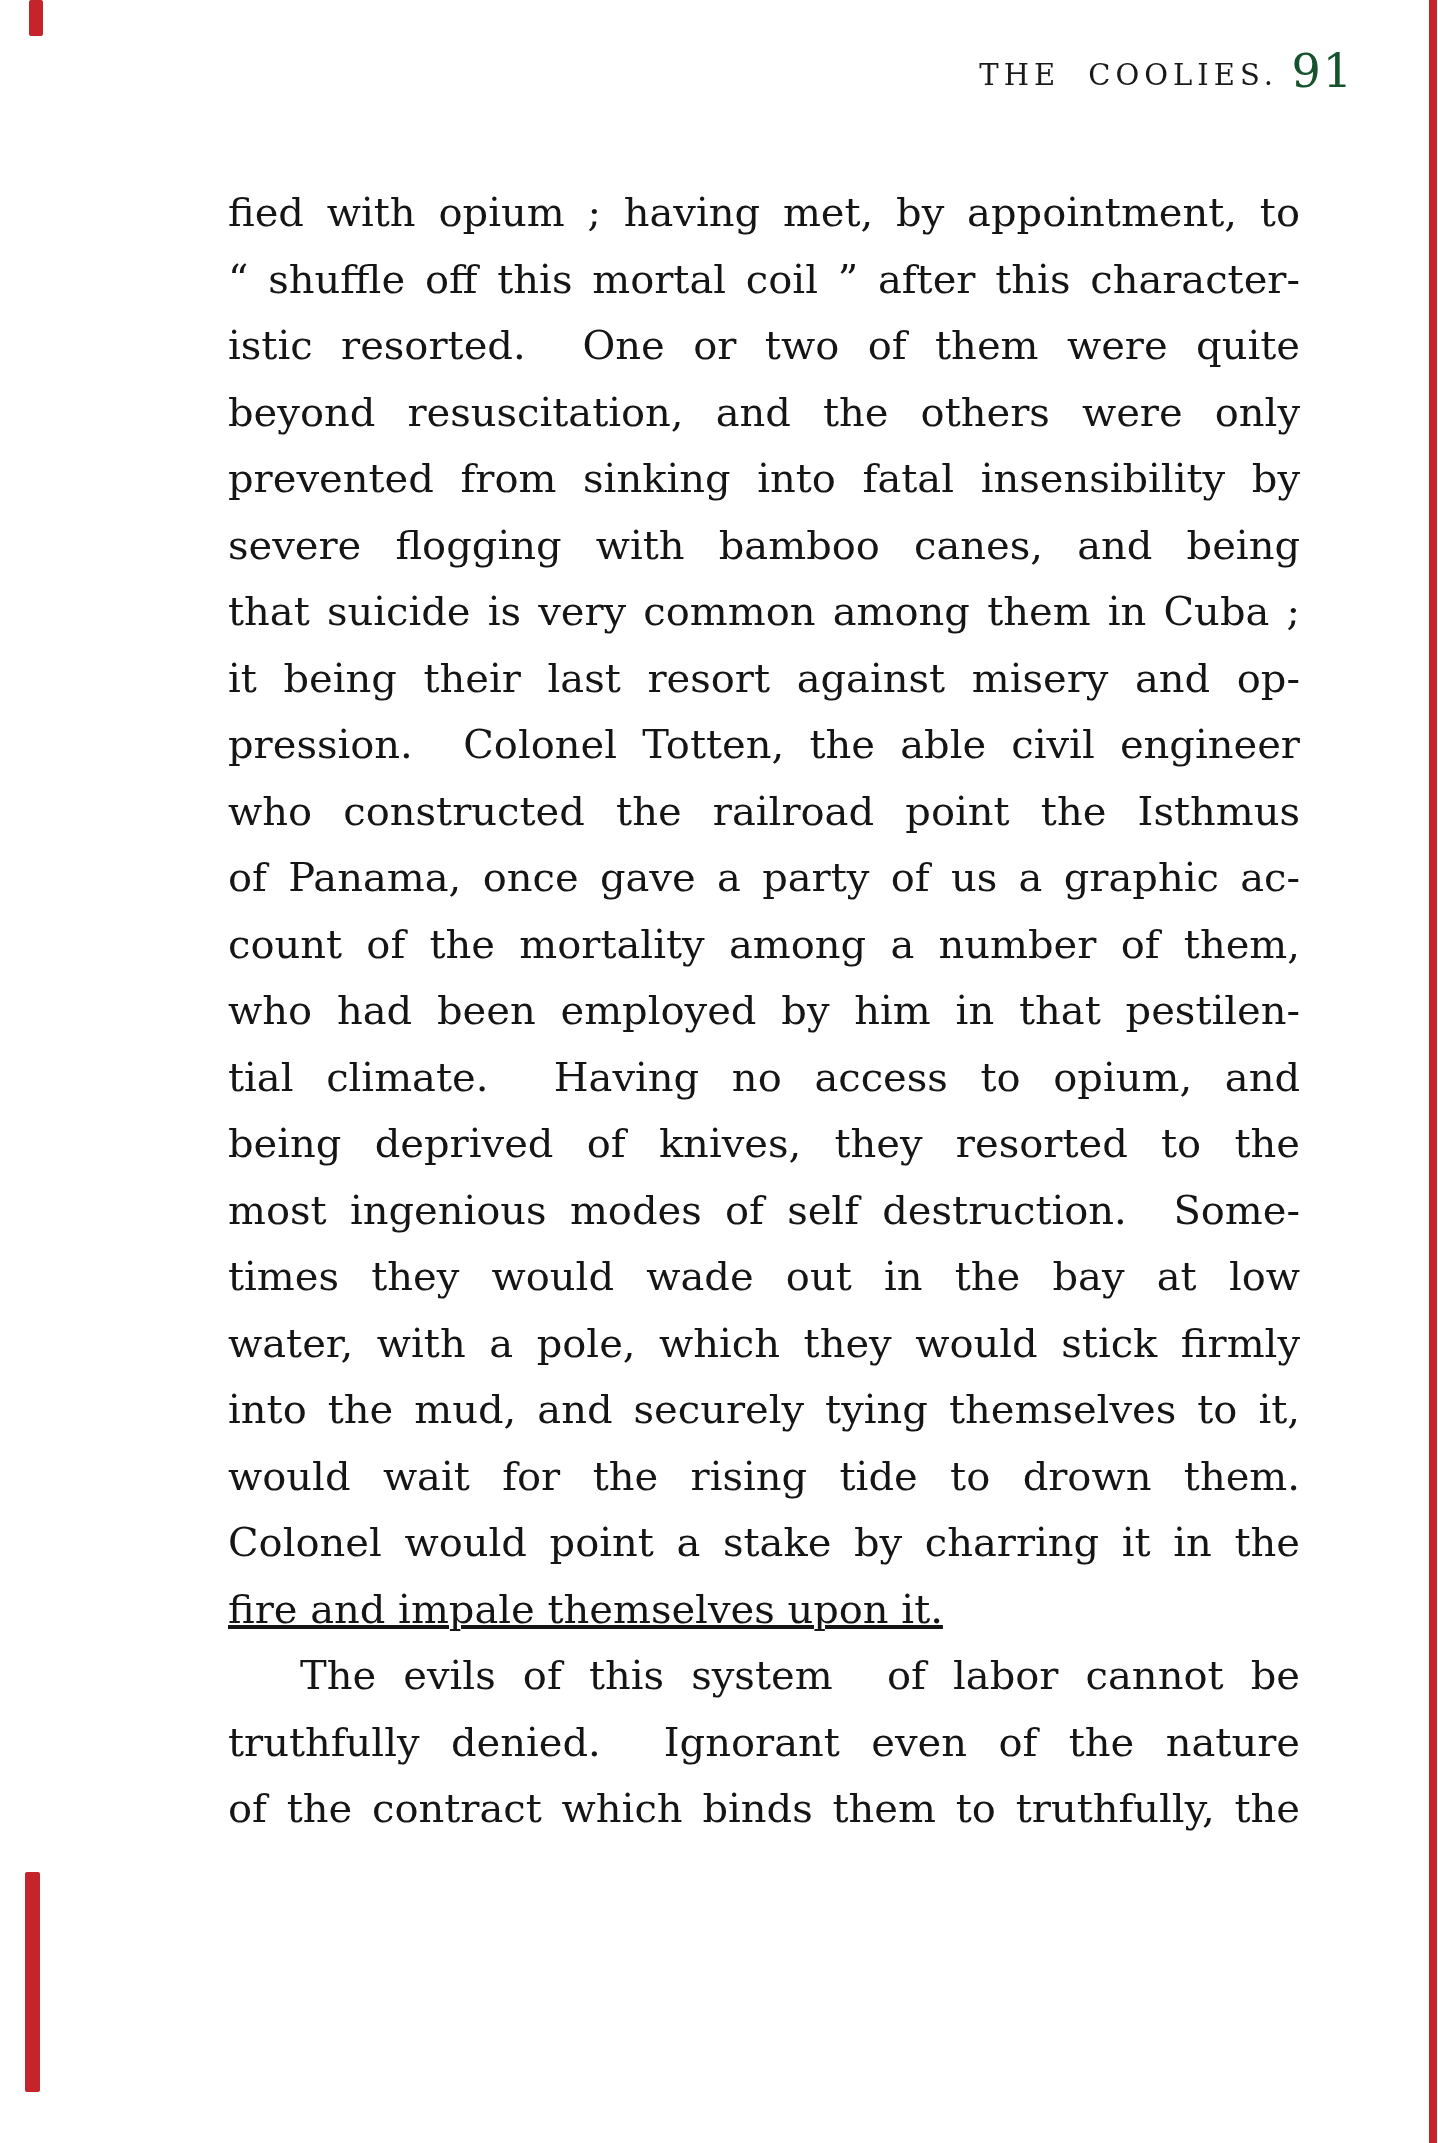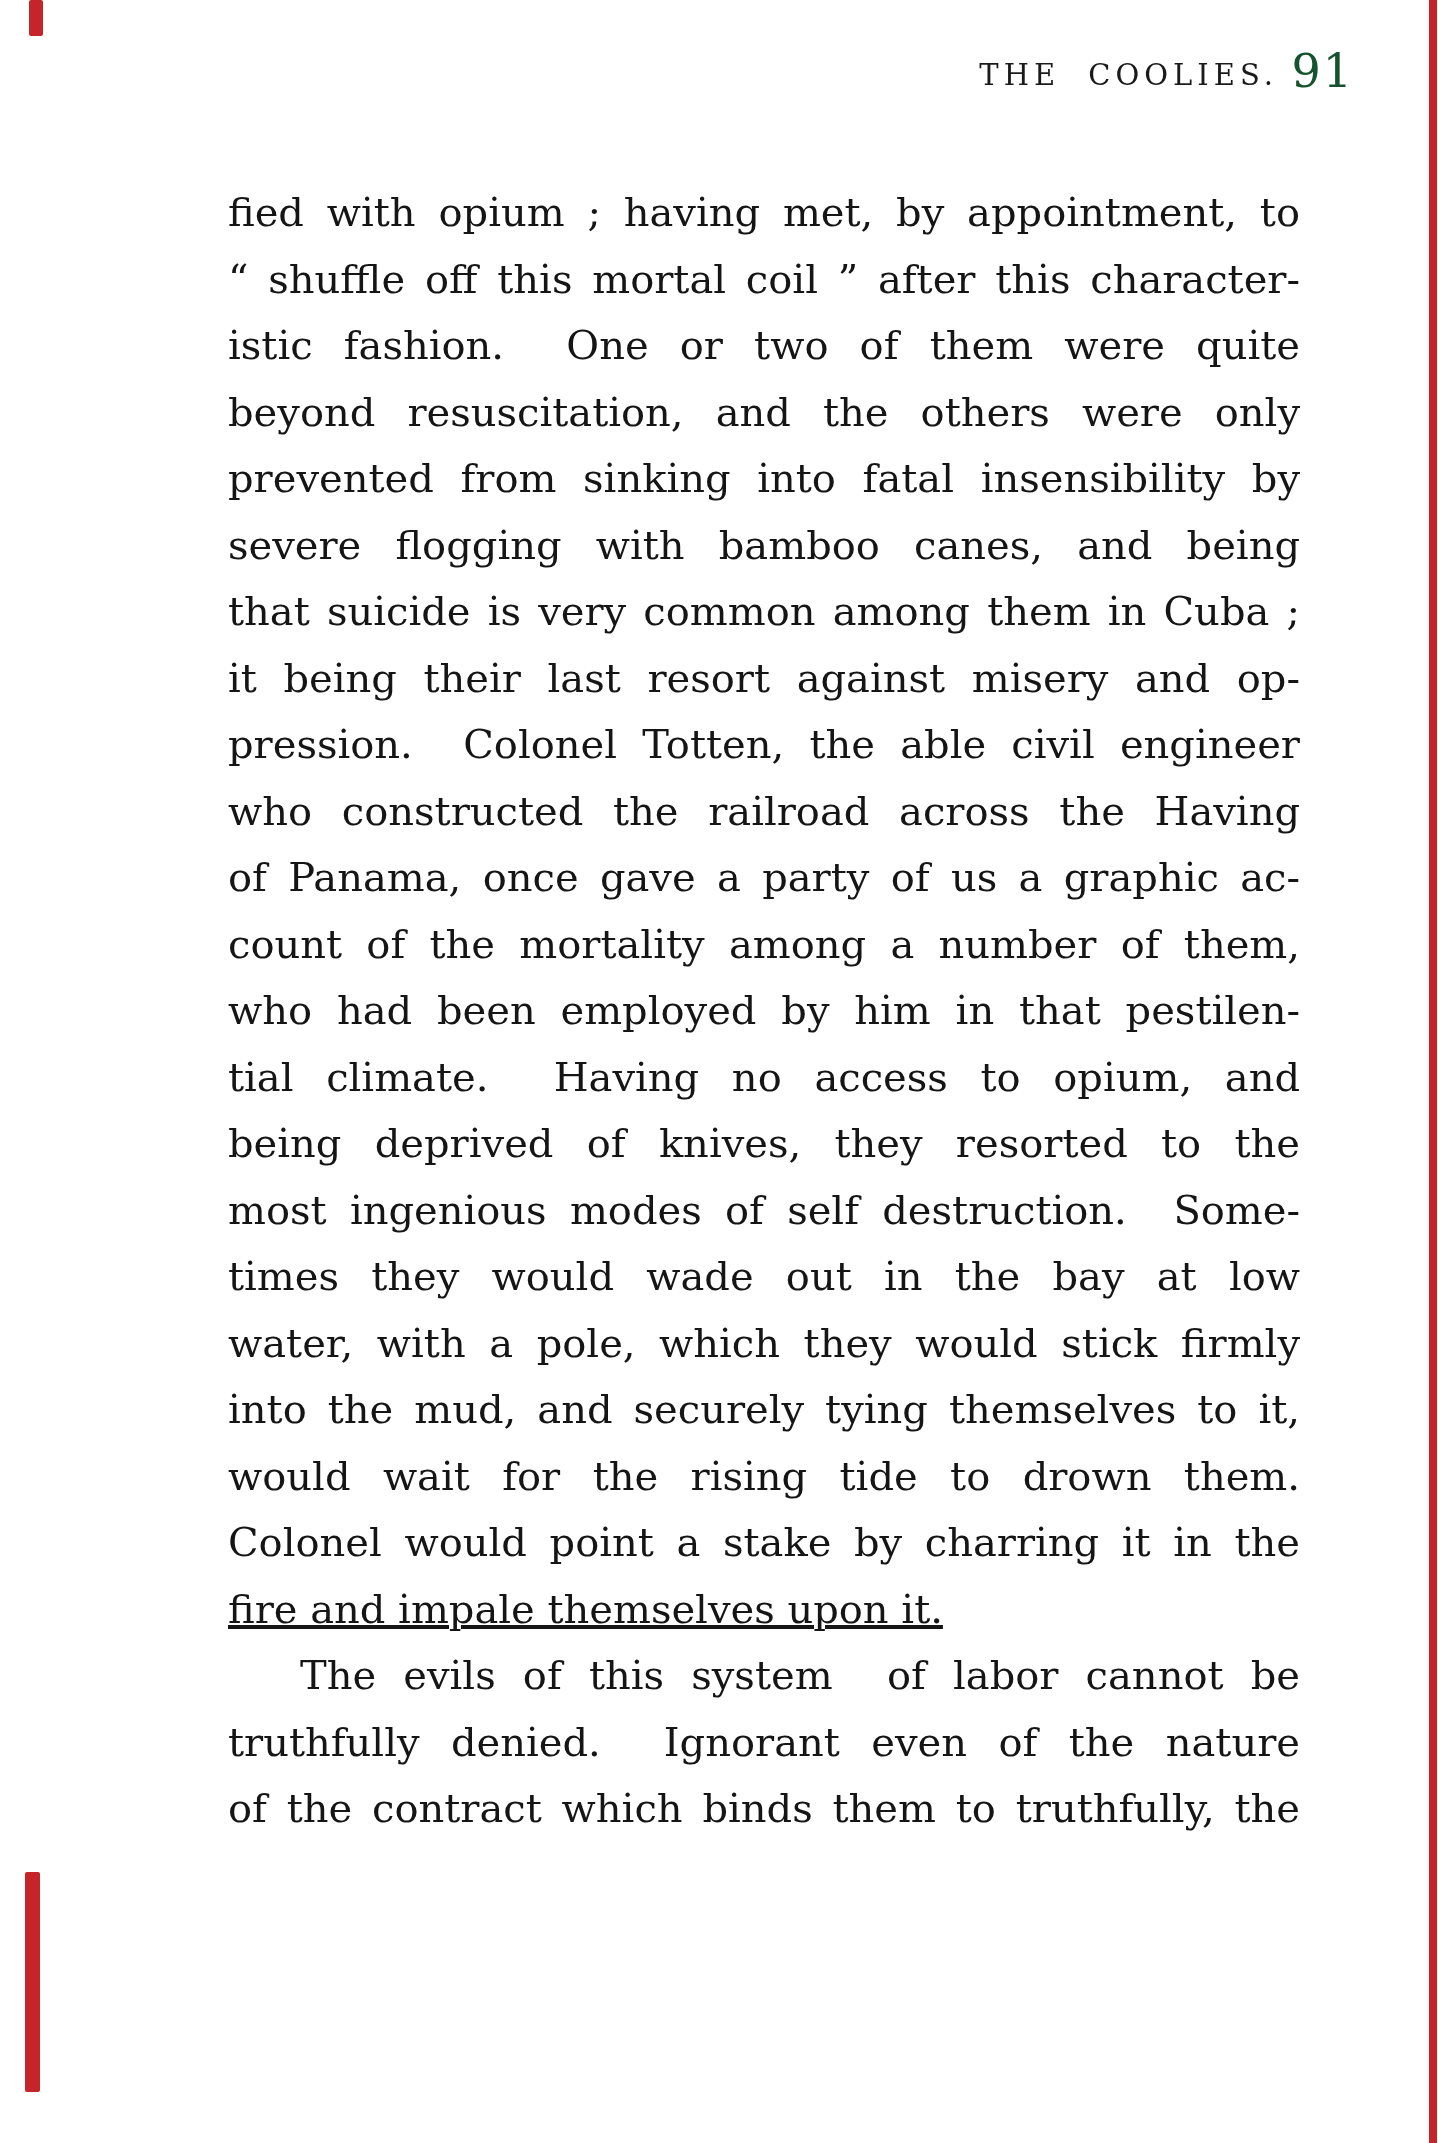--- a/index.html
+++ b/index.html
@@ -74,28 +74,28 @@
 <div class="page">
 
   <div class="running-header">
     <span>THE COOLIES.</span>
   </div>
   <div class="page-number">91</div>
 
   <div class="body-text">
     <div class="line">fied with opium ; having met, by appointment, to</div>
     <div class="line">“ shuffle off this mortal coil ” after this character-</div>
-    <div class="line">istic fashion.  One or two of them were quite</div>
+    <div class="line">istic resorted.  One or two of them were quite</div>
     <div class="line">beyond resuscitation, and the others were only</div>
     <div class="line">prevented from sinking into fatal insensibility by</div>
     <div class="line">severe flogging with bamboo canes, and being</div>
     <div class="line">that suicide is very common among them in Cuba ;</div>
     <div class="line">it being their last resort against misery and op-</div>
     <div class="line">pression.  Colonel Totten, the able civil engineer</div>
-    <div class="line">who constructed the railroad across the Having</div>
+    <div class="line">who constructed the railroad point the Isthmus</div>
     <div class="line">of Panama, once gave a party of us a graphic ac-</div>
     <div class="line">count of the mortality among a number of them,</div>
     <div class="line">who had been employed by him in that pestilen-</div>
     <div class="line">tial climate.  Having no access to opium, and</div>
     <div class="line">being deprived of knives, they resorted to the</div>
     <div class="line">most ingenious modes of self destruction.  Some-</div>
     <div class="line">times they would wade out in the bay at low</div>
     <div class="line">water, with a pole, which they would stick firmly</div>
     <div class="line">into the mud, and securely tying themselves to it,</div>
     <div class="line">would wait for the rising tide to drown them.</div>

